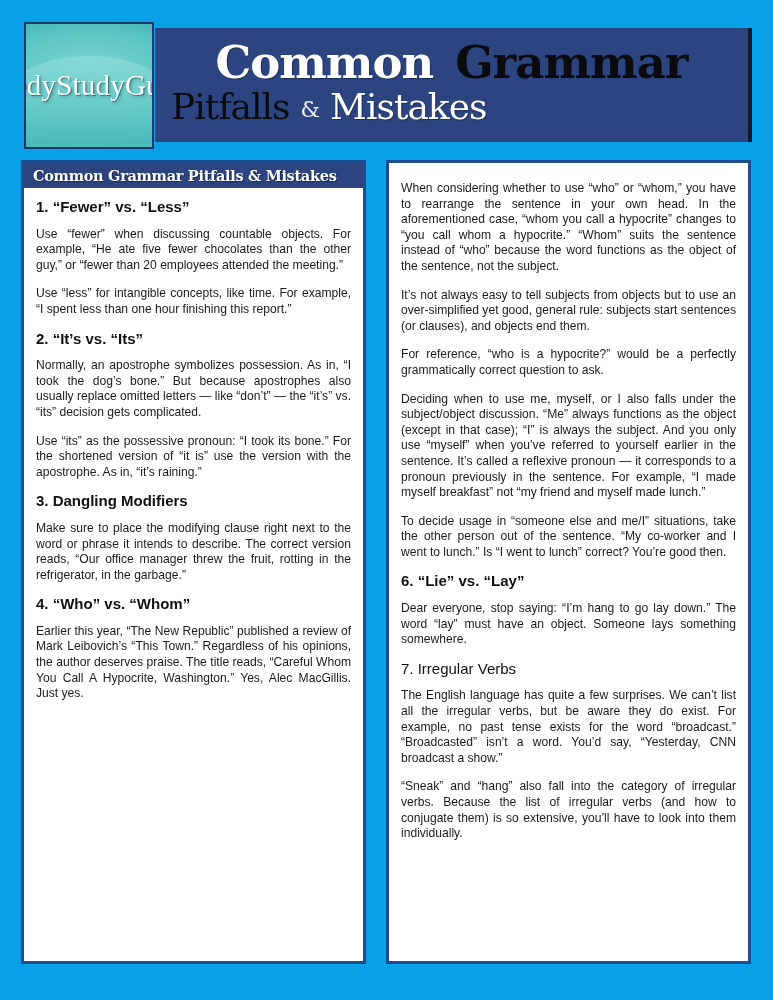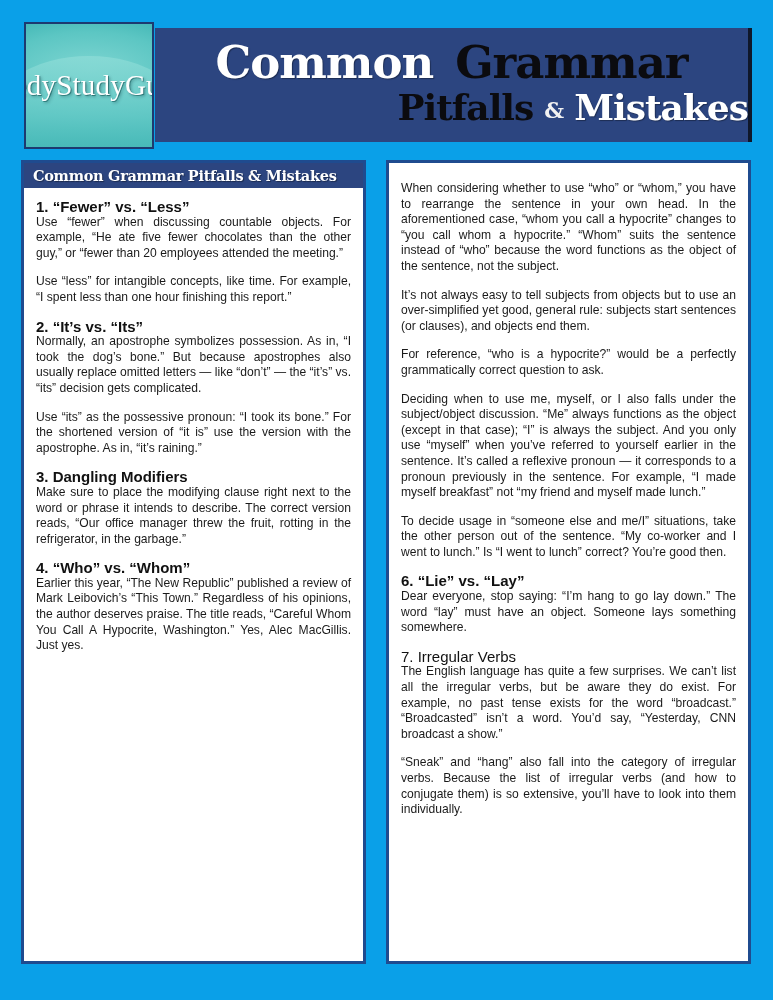--- a/index.html
+++ b/index.html
@@ -54,24 +54,24 @@
   .title-line1{
     position:absolute;left:0;right:0;top:8px;
     text-align:center;
     font-family:"DejaVu Serif", serif;
     font-weight:bold;
     font-size:45px;
     letter-spacing:-1px;
     white-space:nowrap;
   }
   .title-line2{
-    position:absolute;left:0;right:0;top:58px;
-    text-align:right;
+    position:absolute;left:16px;right:0;top:58px;
+    text-align:left;
     font-family:"DejaVu Serif", serif;
-    font-weight:bold;
+    font-weight:normal;
     font-size:36px;
     letter-spacing:-1px;
     white-space:nowrap;
   }
   .t-white{color:#ffffff;text-shadow:1px 1px 1px rgba(0,0,0,.35);}
   .t-black{color:#0b0b0f;}
   .t-amp{color:#f2f2f2;font-size:22px;vertical-align:2px;}
   .sp{display:inline-block;width:22px;}
   .sp-sm{display:inline-block;width:11px;}
 
@@ -118,21 +118,21 @@
   }
   p.para:last-child{margin-bottom:0;}
   p.head{
     margin:0 0 0 0;
     font-size:15px;
     line-height:15.6px;
     font-weight:bold;
     color:#111111;
     text-align:left;
   }
-  p.head + p.para{margin-top:0;}
+  p.head + p.para{margin-top:12px;}
 </style>
 </head>
 <body>
 
 <div class="page">
 
   <div class="header">
 
     <div class="logo-box">
       <div class="logo-arc"></div>

